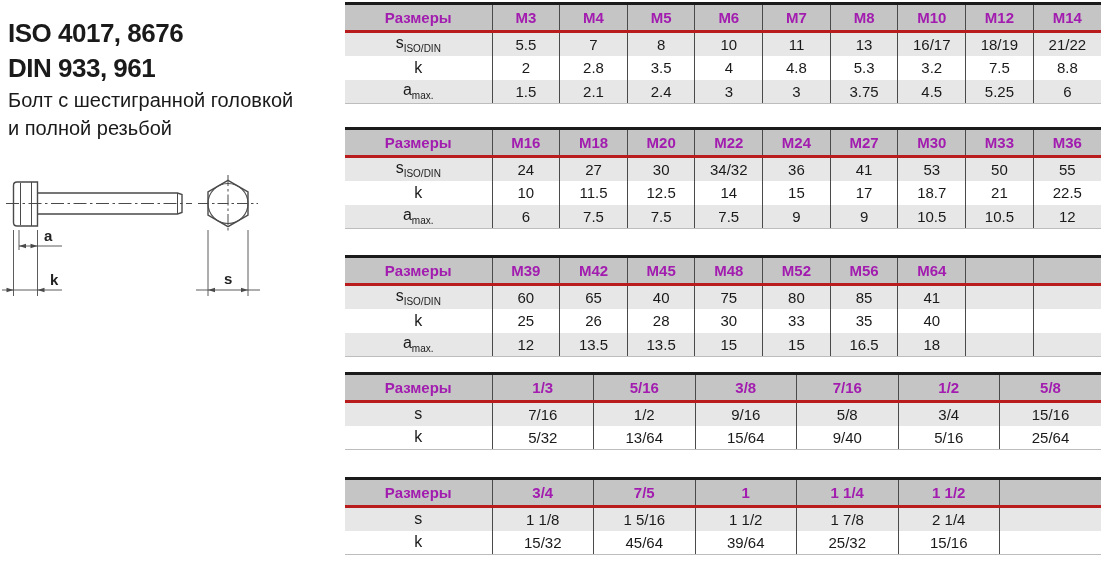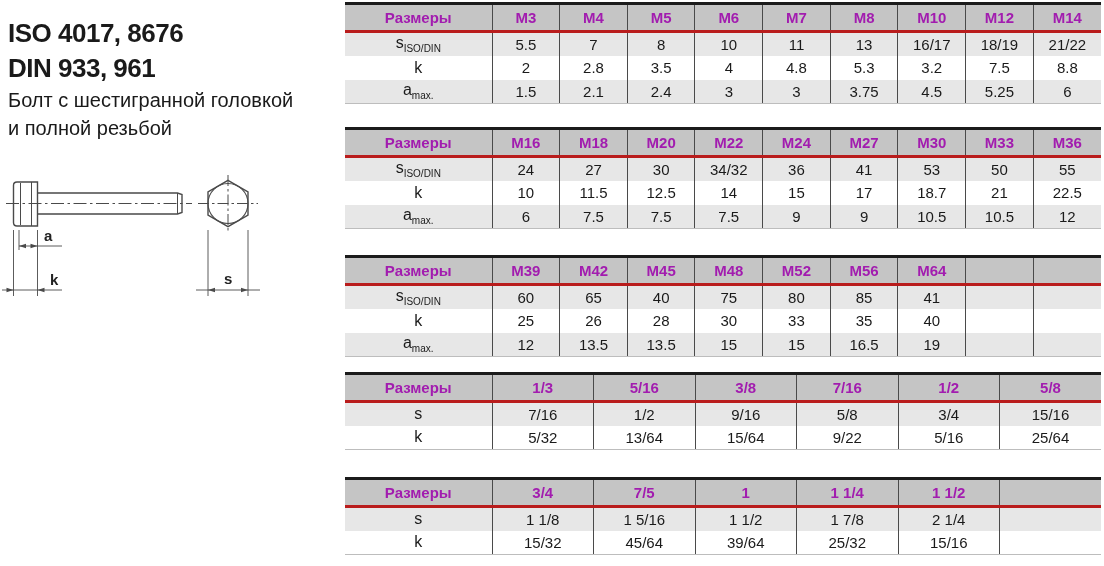--- a/index.html
+++ b/index.html
@@ -282,21 +282,21 @@
           <td></td>
         </tr>
         <tr>
           <th class="rlabel"><span>a</span><sub>max.</sub></th>
           <td>12</td>
           <td>13.5</td>
           <td>13.5</td>
           <td>15</td>
           <td>15</td>
           <td>16.5</td>
-          <td>19</td>
+          <td>18</td>
           <td></td>
           <td></td>
         </tr>
       </tbody>
     </table>
     <table class="tbl tbl-3">
       <colgroup>
         <col class="col-label">
         <col>
         <col>
@@ -324,21 +324,21 @@
           <td>9/16</td>
           <td>5/8</td>
           <td>3/4</td>
           <td>15/16</td>
         </tr>
         <tr>
           <th class="rlabel"><span>k</span></th>
           <td>5/32</td>
           <td>13/64</td>
           <td>15/64</td>
-          <td>9/22</td>
+          <td>9/40</td>
           <td>5/16</td>
           <td>25/64</td>
         </tr>
       </tbody>
     </table>
     <table class="tbl tbl-4">
       <colgroup>
         <col class="col-label">
         <col>
         <col>

